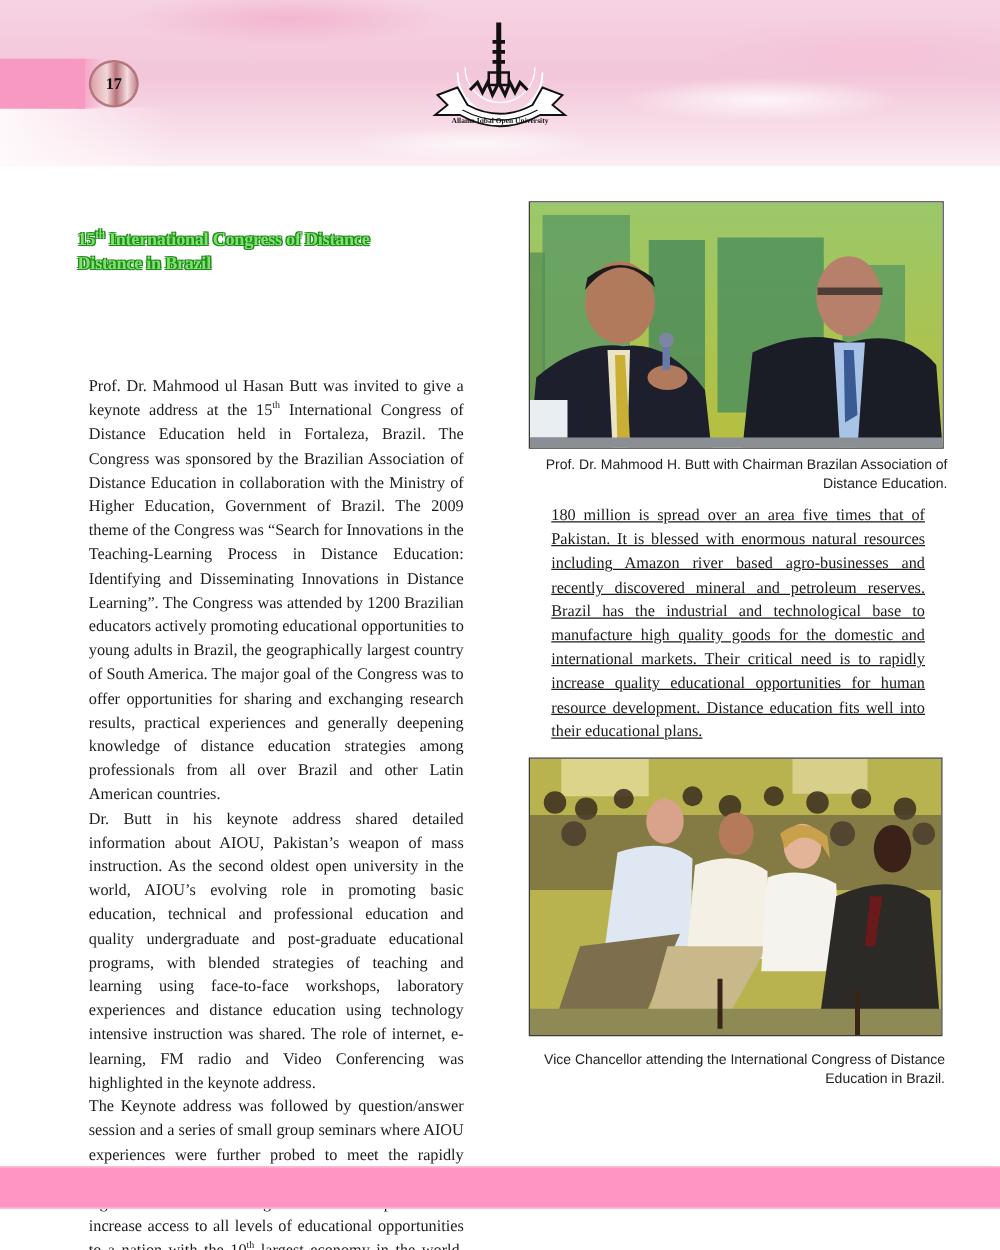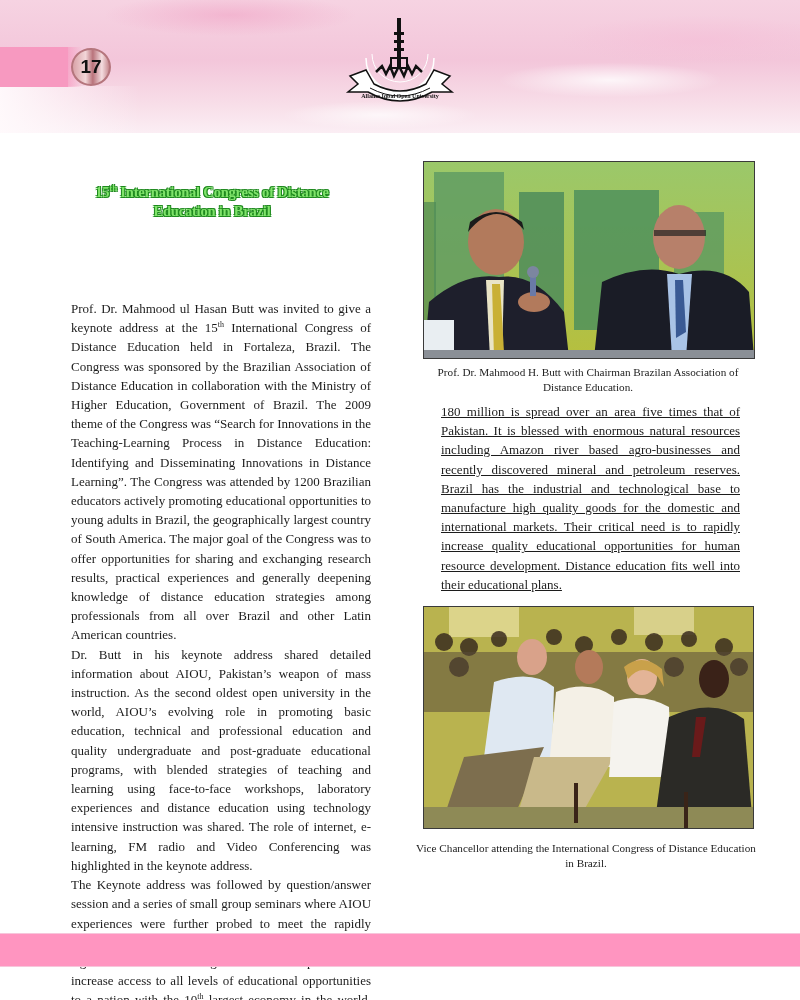--- a/index.html
+++ b/index.html
@@ -31,29 +31,28 @@
       position: absolute; left: 62px; top: 47px; width: 20px; height: 40px;
       background: linear-gradient(90deg, #f799c0, rgba(247,153,192,0));
     }
     .page-badge {
       position: absolute; left: 71px; top: 48px; width: 40px; height: 38px;
       border-radius: 50%;
       background: linear-gradient(90deg, #d9a3a8 0%, #f2d6d8 35%, #b9737b 55%, #f4dde0 80%, #c78a90 100%);
       border: 2px solid #b5767d;
       box-sizing: border-box;
       display: flex; align-items: center; justify-content: center;
-      font-family: Liberation Sans, sans-serif; font-weight: bold; font-size: 19px; color: #111;
+      font-family: Liberation Serif, serif; font-weight: bold; font-size: 13px; color: #111;
     }
     .logo {
       position: absolute; left: 344px; top: 14px; width: 112px; height: 94px;
     }
     
     .title {
       position: absolute; left: 62px; top: 183px; width: 300px;
-      text-align: center;
       font-family: "Liberation Serif", serif; font-weight: bold; font-size: 14.5px; line-height: 19px;
       color: #7fe36a;
       text-shadow: -1px -1px 0 #1f8a1f, 1px -1px 0 #1f8a1f, -1px 1px 0 #1f8a1f, 1px 1px 0 #1f8a1f;
       letter-spacing: -0.2px;
     }
     .title sup { font-size: 9px; line-height: 0; }
     
     .col {
       position: absolute; text-align: justify;
       font-size: 13px; line-height: 19.2px; color: #1c1c1c;
@@ -62,22 +61,22 @@
     .col sup { font-size: 8px; line-height: 0; }
     .col-left { left: 71px; top: 256px; width: 300px; margin-top: 43px; }
     .col-right { left: 441px; top: 402px; width: 299px; text-decoration: underline; }
     
     .photo {
       position: absolute; border: 1px solid #3a3a3a; box-sizing: border-box; overflow: hidden;
     }
     .photo-1 { left: 423px; top: 161px; width: 332px; height: 198px; }
     .photo-2 { left: 423px; top: 606px; width: 331px; height: 223px; }
     .caption {
-      position: absolute; text-align: center;
-      font-family: Liberation Serif, serif; font-size: 11.2px; line-height: 15px; color: #222;
+      position: absolute; text-align: right;
+      font-family: Liberation Sans, sans-serif; font-size: 11.2px; line-height: 15px; color: #222;
     }
     .caption-1 { left: 418px; top: 365px; width: 340px; }
     .caption-2 { left: 416px; top: 841px; width: 340px; }
     
     .footer-bar {
       position: absolute; left: 0; top: 933px; width: 800px; height: 32px;
       background: #ff95c0;
       border-top: 1px solid #f7c6db; border-bottom: 1px solid #f7c6db;
     }
   </style>
@@ -103,21 +102,21 @@
 
   <path d="M32 58 L38 52 L42 60 L46 52 L50 62 L55 52 L60 62 L64 52 L68 60 L72 52 L78 58" fill="none" stroke="#111" stroke-width="2.5"></path>
 
   <path d="M6 62 L22 56 L30 70 Q56 84 82 70 L90 56 L106 62 L98 70 L108 78 L88 78 Q56 96 24 78 L4 78 L14 70 Z" fill="#fff" stroke="#111" stroke-width="1.5"></path>
   <path d="M26 74 Q56 90 86 74" fill="none" stroke="#111" stroke-width="1"></path>
   <text x="56" y="84" text-anchor="middle" font-family="Liberation Serif, serif" font-size="6" font-weight="bold" fill="#111">Allama Iqbal Open University</text>
 </svg>
 
 <div class="title">
   <span>15</span><sup>th</sup><span> International Congress of Distance</span><br>
-  <span>Education in Brazil</span>
+  <span>Distance in Brazil</span>
 </div>
 
 <div class="col col-left">
   <p><span>Prof. Dr. Mahmood ul Hasan Butt was invited to give a keynote address at the 15</span><sup>th</sup><span> International Congress of Distance Education held in Fortaleza, Brazil.  The Congress was sponsored by the Brazilian Association of Distance Education in collaboration with the Ministry of Higher Education, Government of Brazil.  The 2009 theme of the Congress was “Search for Innovations in the Teaching-Learning Process in Distance Education: Identifying and Disseminating Innovations in Distance Learning”.  The Congress was attended by 1200 Brazilian educators actively promoting educational opportunities to young adults in Brazil, the geographically largest country of South America. The major goal of the Congress was to offer opportunities for sharing and exchanging research results, practical experiences and generally deepening knowledge of distance education strategies among professionals from all over Brazil and other Latin American countries.</span></p>
   <p>Dr. Butt in his keynote address shared detailed information about AIOU, Pakistan’s weapon of mass instruction. As the second oldest open university in the world, AIOU’s evolving role in promoting basic education, technical and professional education and quality undergraduate and post-graduate educational programs, with blended strategies of teaching and learning using face-to-face workshops, laboratory experiences and distance education using technology intensive instruction was shared. The role of internet, e-learning, FM radio and Video Conferencing was highlighted in the keynote address.</p>
   <p><span>The Keynote address was followed by question/answer session and a series of small group seminars where AIOU experiences were further probed to meet the rapidly growing demand for education in Brazil. There was a significant interest in using the Pakistani experiences to increase access to all levels of educational opportunities to a nation with the 10</span><sup>th</sup><span> largest economy in the world. Brazilian population of</span></p>
 </div>
 
 <div class="photo photo-1" title="Two men in suits speaking at a conference panel in front of a green city skyline backdrop">
   <svg width="330" height="196" viewBox="0 0 330 196" preserveAspectRatio="none">

